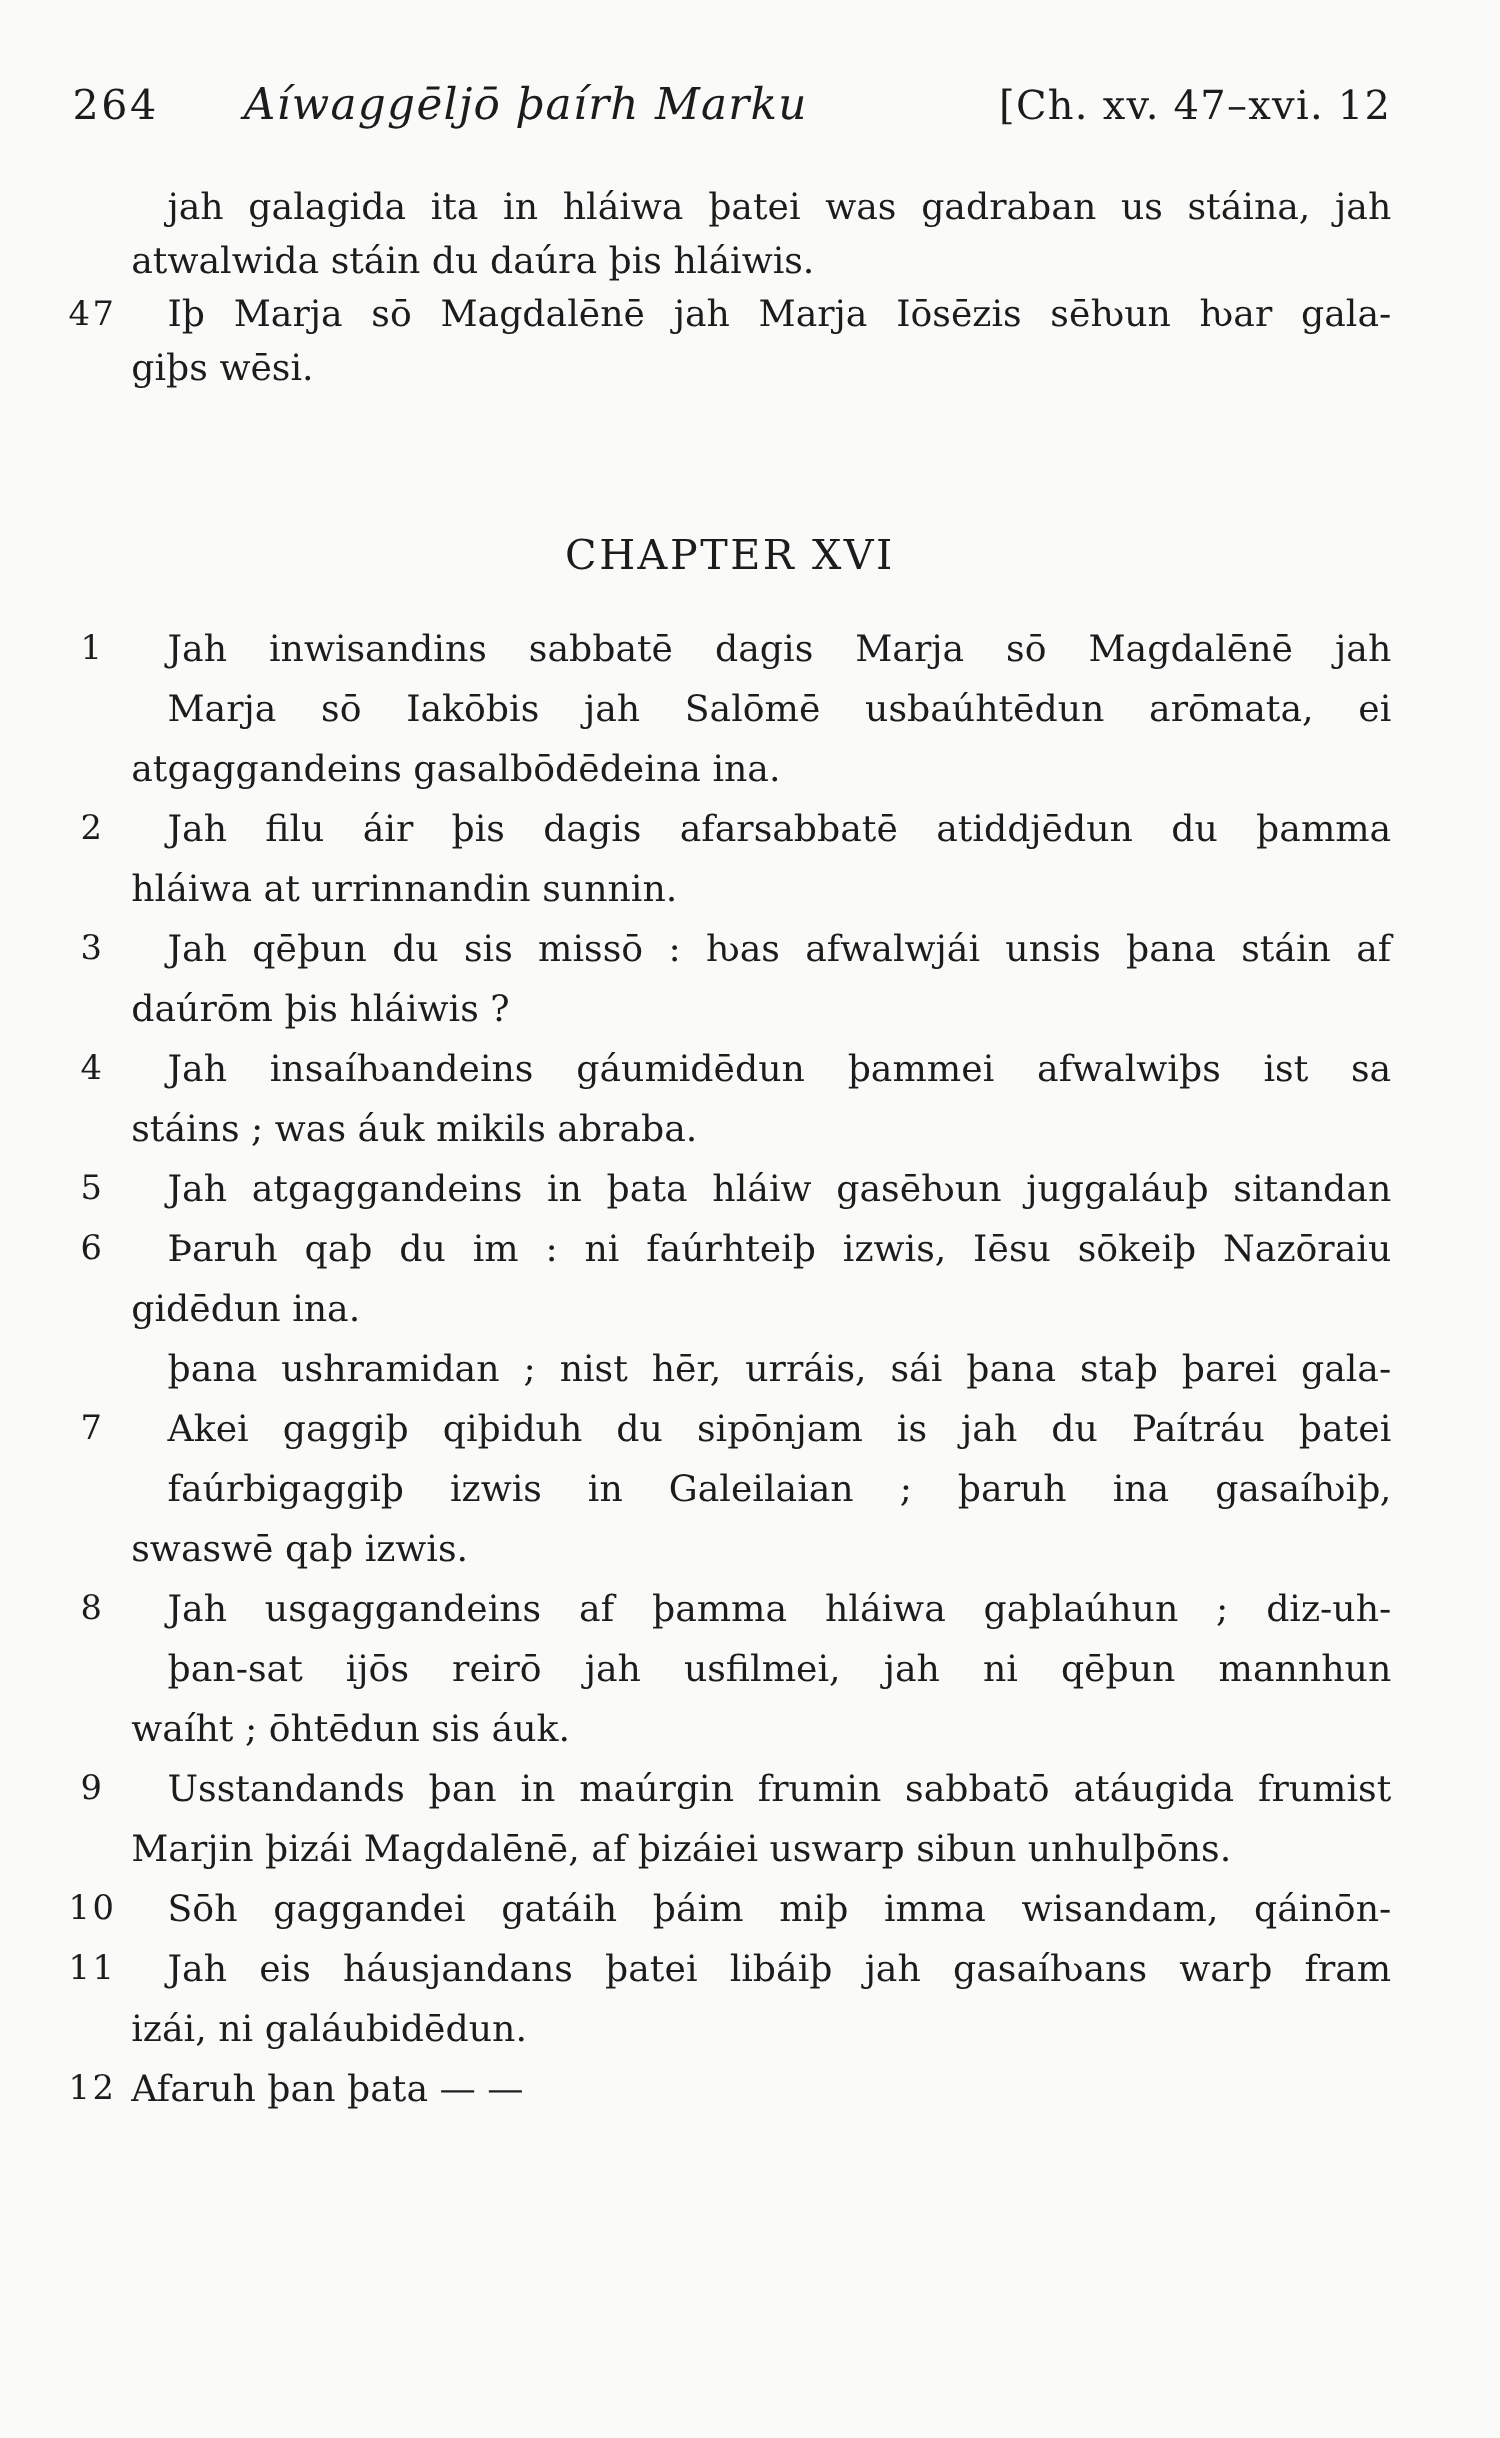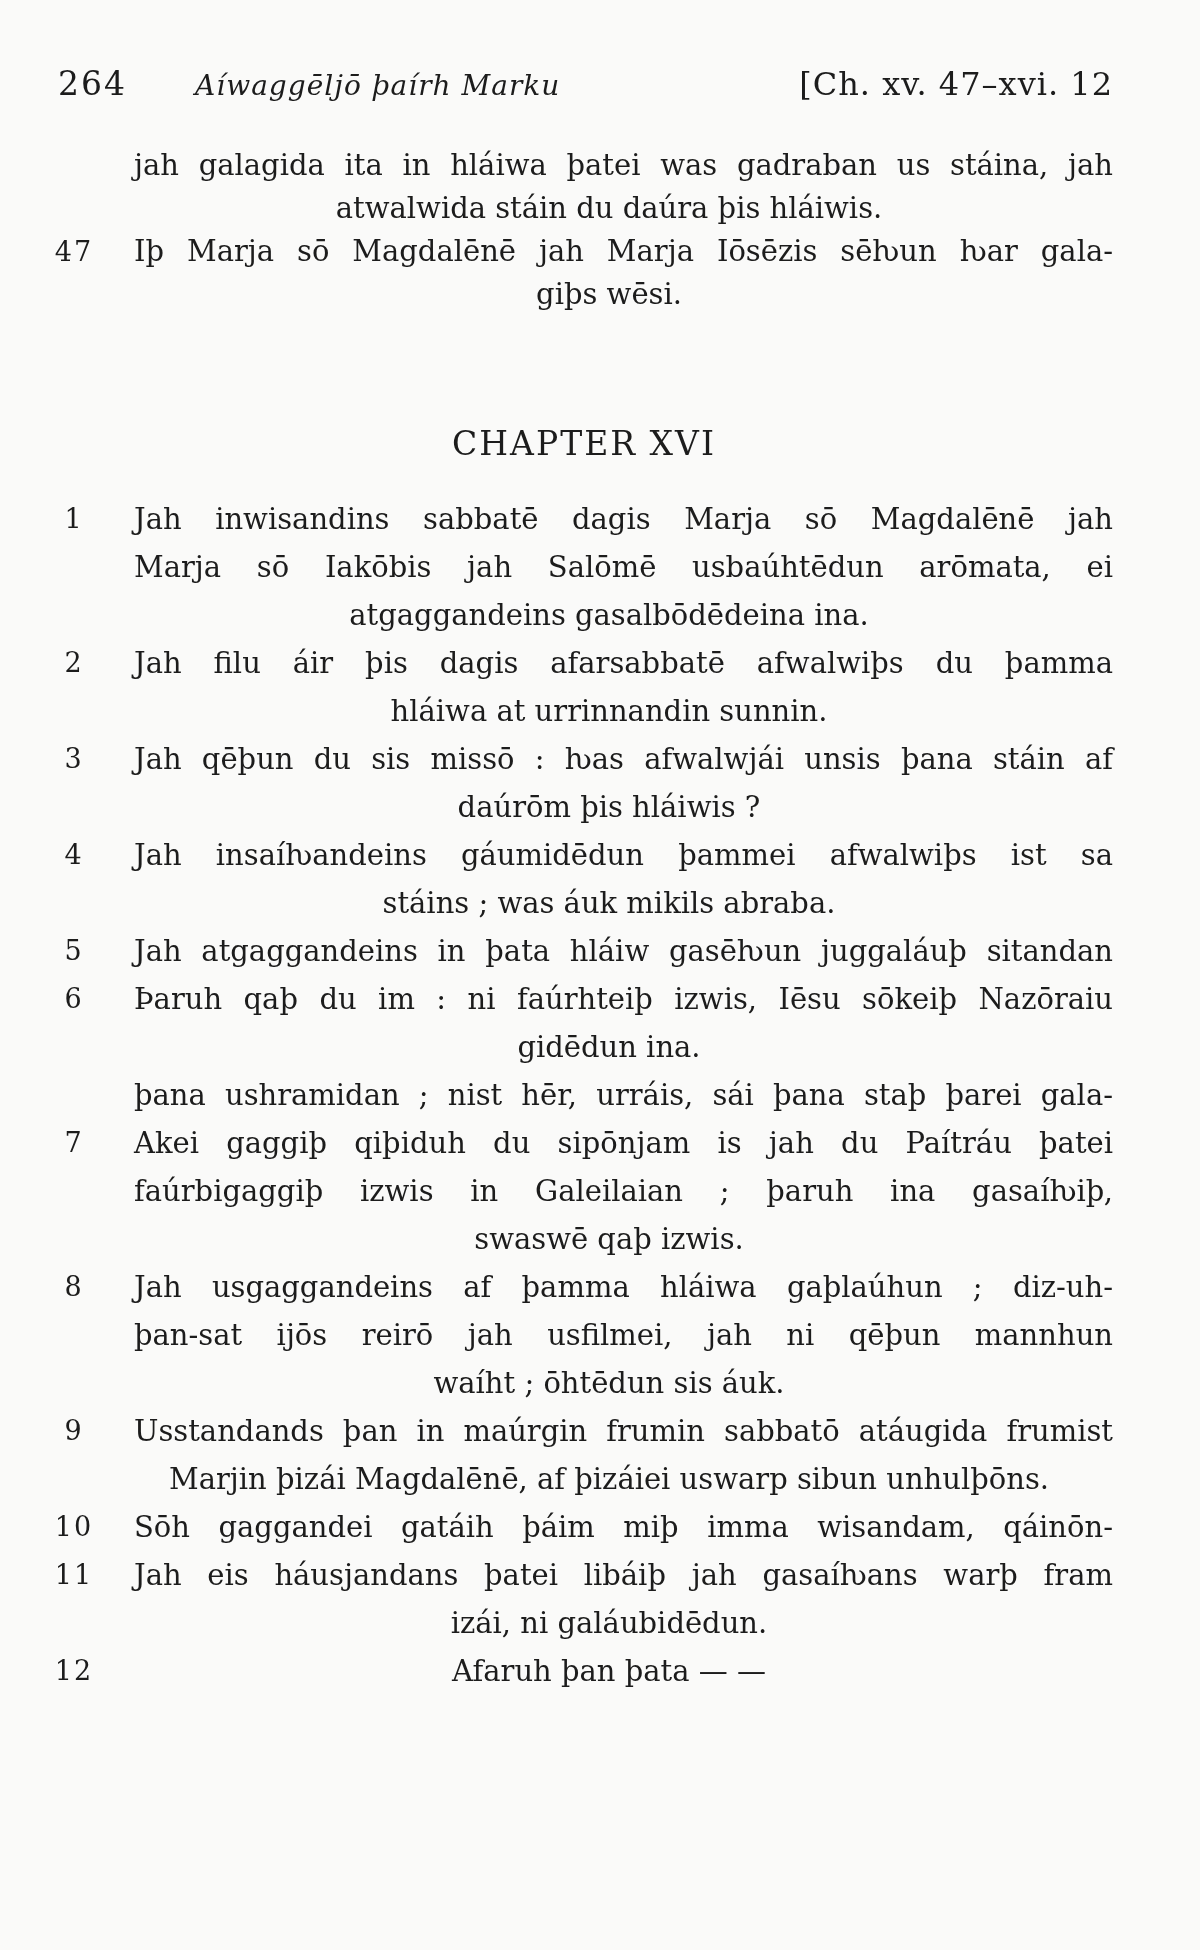--- a/index.html
+++ b/index.html
@@ -24,39 +24,38 @@
     align-items: baseline;
     margin-left: -47px; 
     height: 50px;
   }
   .pagenum {
     font-size: 33px;
     letter-spacing: 2px;
     flex: 0 0 auto;
   }
   .running-title {
-    font-size: 28px;
+    font-size: 35px;
     font-style: italic;
     margin-left: 68px;
     flex: 0 0 auto;
     letter-spacing: 1px;
   }
   .chapter-ref {
     margin-left: auto;
     font-size: 32px;
     letter-spacing: 1px;
     white-space: nowrap;
   }
   
   .textcol { position: relative; }
   .tline {
     font-size: 29px;
     line-height: 43px;
     white-space: nowrap;
-    text-align: center;
   }
   .j {
     white-space: normal;
     text-align: justify;
     text-align-last: justify;
     word-spacing: 2px;
     margin-left: 29px;
   }
   .sectionA { margin-top: 30px; }
   .sectionA .tline { line-height: 43px; }
@@ -110,21 +109,21 @@
 
     <div class="verse">
       <span class="vnum">1</span>
       <div class="tline j">Jah inwisandins sabbatē dagis Marja sō Magdalēnē jah</div>
       <div class="tline j">Marja sō Iakōbis jah Salōmē usbaúhtēdun arōmata, ei</div>
       <div class="tline">atgaggandeins gasalbōdēdeina ina.</div>
     </div>
 
     <div class="verse">
       <span class="vnum">2</span>
-      <div class="tline j">Jah filu áir þis dagis afarsabbatē afwalwiþs du þamma</div>
+      <div class="tline j">Jah filu áir þis dagis afarsabbatē atiddjēdun du þamma</div>
       <div class="tline">hláiwa at urrinnandin sunnin.</div>
     </div>
 
     <div class="verse">
       <span class="vnum">3</span>
       <div class="tline j">Jah qēþun du sis missō : ƕas afwalwjái unsis þana stáin af</div>
       <div class="tline">daúrōm þis hláiwis ?</div>
     </div>
 
     <div class="verse">

